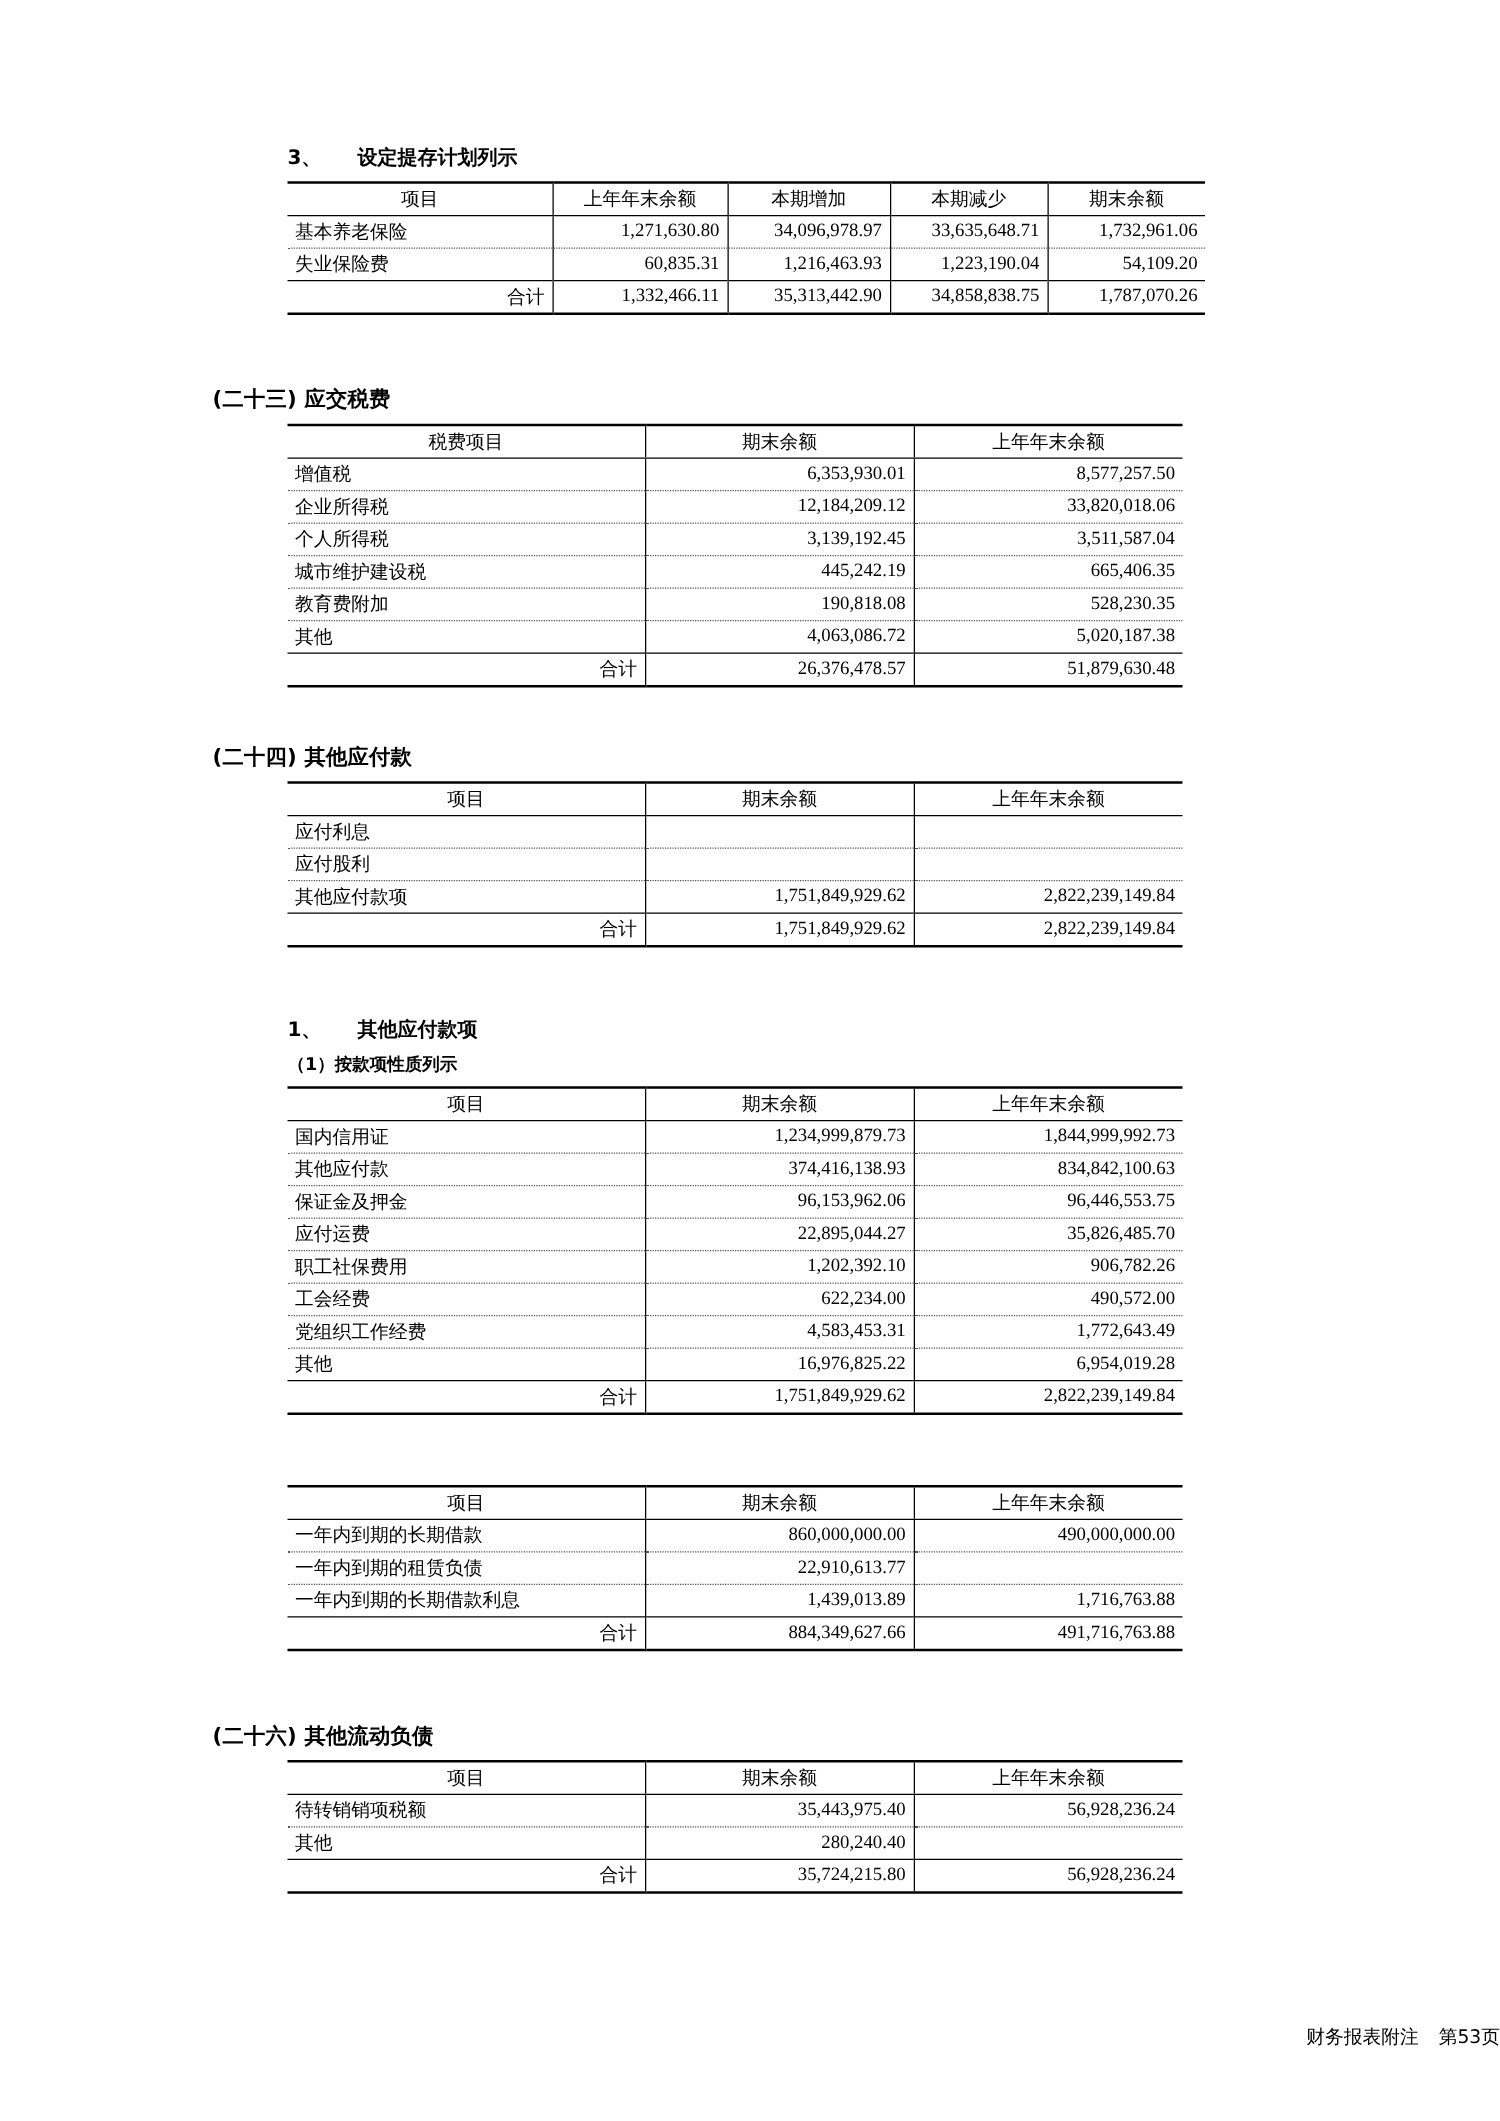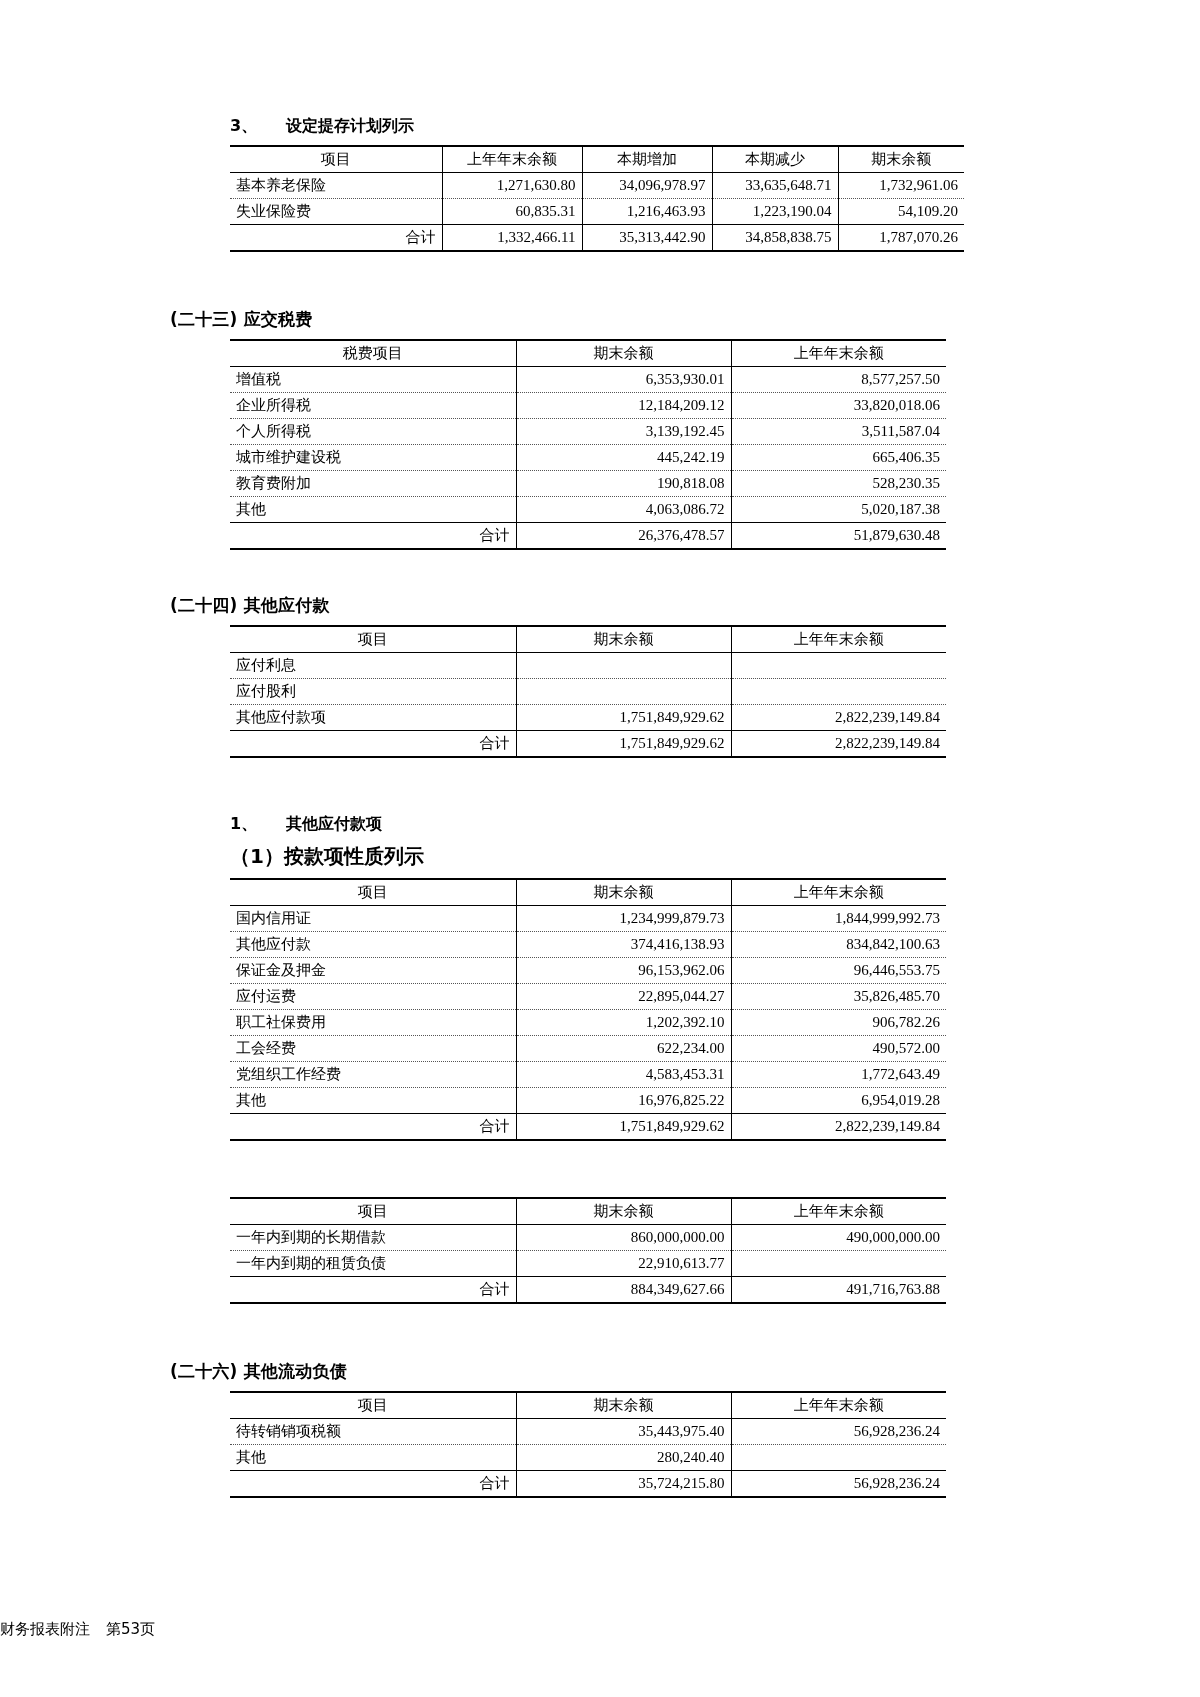--- a/index.html
+++ b/index.html
@@ -34,21 +34,21 @@
     font-size: 16px;
     margin: 0 0 8px 0;
   }
   .sub-heading .num {
     display: inline-block;
     width: 56px;
   }
   .sub2-heading {
     font-family: "DejaVu Sans", "Liberation Sans", sans-serif;
     font-weight: bold;
-    font-size: 20px;
+    font-size: 14px;
     margin: 0 0 8px 0;
     padding-left: 60px;
   }
   table.fin {
     border-collapse: collapse;
     font-size: 15px;
     font-family: "Liberation Serif", "DejaVu Serif", serif;
     table-layout: fixed;
   }
   table.fin td, table.fin th {
@@ -84,21 +84,21 @@
   .tbl-24 { margin-left: 60px; }
   .tbl-25 { margin-left: 60px; }
   .tbl-26 { margin-left: 60px; }
   .tbl-1  { margin-left: 60px; }
 
   .footer {
     position: absolute;
     left: 0;
     right: 0;
     bottom: 58px;
-    text-align: left;
+    text-align: right;
     font-size: 15px;
     font-family: "DejaVu Sans", "Liberation Sans", sans-serif;
   }
   .footer .pg { margin-left: 16px; }
   .sp-sm { height: 10px; }
   .sp-md { height: 22px; }
 </style>
 </head>
 <body>
 
@@ -330,20 +330,25 @@
         <tr>
           <td class="label">一年内到期的长期借款</td>
           <td class="num vsep">860,000,000.00</td>
           <td class="num vsep">490,000,000.00</td>
         </tr>
         <tr>
           <td class="label">一年内到期的租赁负债</td>
           <td class="num vsep">22,910,613.77</td>
           <td class="num vsep"></td>
         </tr>
+        <tr>
+          <td class="label">一年内到期的长期借款利息</td>
+          <td class="num vsep">1,439,013.89</td>
+          <td class="num vsep">1,716,763.88</td>
+        </tr>
         <tr class="total">
           <td class="label">合计</td>
           <td class="num vsep">884,349,627.66</td>
           <td class="num vsep">491,716,763.88</td>
         </tr>
       </tbody>
     </table>
   </div>
 
   <div class="sp-md"></div>

